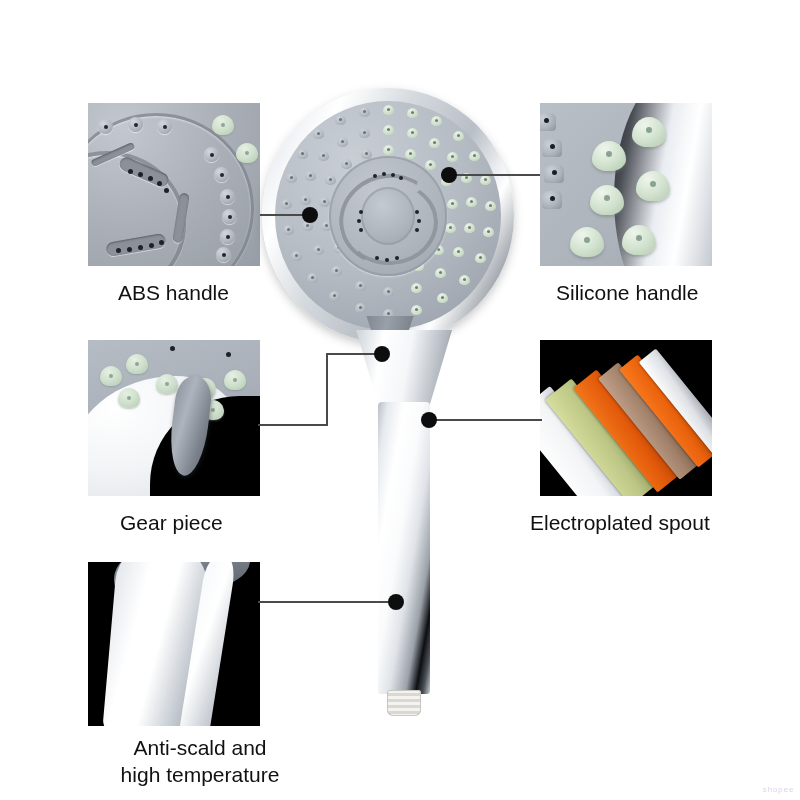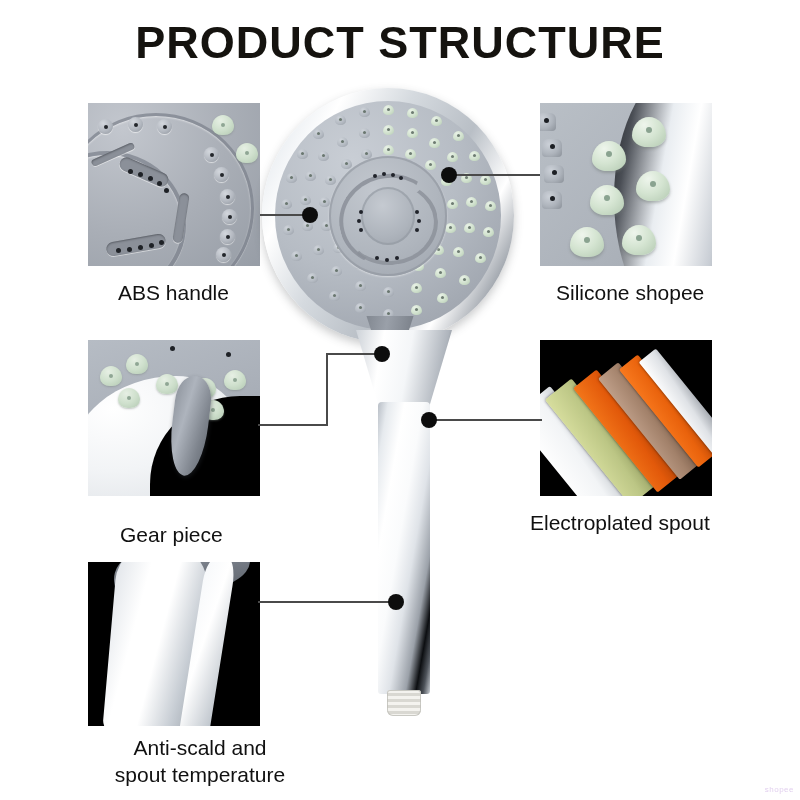--- a/index.html
+++ b/index.html
@@ -236,29 +236,28 @@
   .leader{position:absolute;background:#4a4a4a;}
   .leader.h{height:2px;}
   .leader.v{width:2px;}
   .cdot{
     position:absolute;width:16px;height:16px;border-radius:50%;
     background:#0d0d0d;
   }
 
   .watermark{
     position:absolute;right:6px;bottom:6px;
-    font-size:8px;color:#c9a8e0;opacity:.55;letter-spacing:.5px;
+    font-size:8px;color:#c9a8e0;opacity:.55;letter-spacing:.5px;font-family:Liberation Mono, monospace;
   }
 </style>
 </head>
 <body>
 
 <div id="page">
 
-  <div class="page-title">PRODUCT STRUCTURE</div>
 
   <div class="thumb" style="left:88px;top:103px;width:172px;height:163px;">
     <div class="tl-bg">
       <div class="tl-ring r1"></div>
       <div class="tl-ring r2"></div>
       <div class="tl-slot" style="left:2px;top:48px;width:46px;height:7px;transform:rotate(-24deg);"></div>
       <div class="tl-slot" style="left:88px;top:90px;width:10px;height:50px;border-radius:6px;transform:rotate(9deg);"></div>
       <div class="tl-slot" style="left:30px;top:62px;width:52px;height:14px;border-radius:8px;transform:rotate(24deg);"></div>
       <div class="tl-slot" style="left:18px;top:135px;width:60px;height:14px;border-radius:8px;transform:rotate(-10deg);"></div>
 
@@ -300,40 +299,40 @@
       <span class="tr-stud" style="left:4px;top:62px;"></span>
       <span class="tr-stud" style="left:2px;top:88px;"></span>
       <span class="tr-bigsil" style="left:52px;top:38px;"></span>
       <span class="tr-bigsil" style="left:92px;top:14px;"></span>
       <span class="tr-bigsil" style="left:96px;top:68px;"></span>
       <span class="tr-bigsil" style="left:50px;top:82px;"></span>
       <span class="tr-bigsil" style="left:30px;top:124px;"></span>
       <span class="tr-bigsil" style="left:82px;top:122px;"></span>
     </div>
   </div>
-  <div class="label" style="left:556px;top:280px;">Silicone shopee</div>
+  <div class="label" style="left:556px;top:280px;">Silicone handle</div>
 
   <div class="thumb" style="left:88px;top:340px;width:172px;height:156px;background:#000;">
     <div style="position:absolute;inset:0;">
       <div class="gp-top"></div>
       <div class="gp-white"></div>
       <div class="gp-black"></div>
       <span class="sil" style="left:12px;top:26px;"></span>
       <span class="sil" style="left:38px;top:14px;"></span>
       <span class="sil" style="left:68px;top:34px;"></span>
       <span class="sil" style="left:30px;top:48px;"></span>
       <span class="sil" style="left:106px;top:38px;"></span>
       <span class="sil" style="left:136px;top:30px;"></span>
       <span class="sil" style="left:114px;top:60px;"></span>
       <span class="minidot" style="position:absolute;left:82px;top:6px;"></span>
       <span class="minidot" style="position:absolute;left:138px;top:12px;"></span>
       <div class="gp-lever"></div>
     </div>
   </div>
-  <div class="label" style="left:120px;top:510px;margin-top:12px;">Gear piece</div>
+  <div class="label" style="left:120px;top:510px;">Gear piece</div>
 
   <div class="thumb" style="left:540px;top:340px;width:172px;height:156px;">
     <div class="ep-bg">
       <div class="layer" style="left:10px;top:46px;width:48px;height:136px;background:linear-gradient(95deg,#ffffff 0%,#f2f4f6 55%,#b9bec4 100%);"></div>
       <div class="layer" style="left:44px;top:34px;width:34px;height:136px;background:linear-gradient(95deg,#d7de9e 0%,#bcc685 60%,#97a063 100%);"></div>
       <div class="layer" style="left:72px;top:24px;width:30px;height:134px;background:linear-gradient(95deg,#f3761a 0%,#e2590a 60%,#b64405 100%);"></div>
       <div class="layer" style="left:96px;top:16px;width:26px;height:130px;background:linear-gradient(95deg,#c0a08a 0%,#a2816a 60%,#7d604c 100%);"></div>
       <div class="layer" style="left:116px;top:8px;width:24px;height:126px;background:linear-gradient(95deg,#f8791e 0%,#e9620c 60%,#bc4806 100%);"></div>
       <div class="layer" style="left:134px;top:2px;width:22px;height:120px;background:linear-gradient(95deg,#ffffff 0%,#dfe2e6 55%,#9a9fa6 100%);"></div>
     </div>
@@ -342,21 +341,21 @@
 
   <div class="thumb" style="left:88px;top:562px;width:172px;height:164px;">
     <div class="as-bg">
       <div class="as-cap"></div>
       <div class="as-cap2"></div>
       <div class="as-body"></div>
       <div class="as-edge"></div>
     </div>
   </div>
   <div class="label" style="left:100px;top:735px;text-align:center;width:200px;">Anti-scald and
-spout temperature</div>
+high temperature</div>
 
   <div class="head-wrap">
     <div class="head-chrome"></div>
     <div class="head-face">
 
       <span class="nozzle" style="left:108px;top:4px;"></span>
       <span class="nozzle gray" style="left:84px;top:6px;"></span>
       <span class="nozzle" style="left:132px;top:7px;"></span>
       <span class="nozzle gray" style="left:60px;top:14px;"></span>
       <span class="nozzle" style="left:156px;top:15px;"></span>

